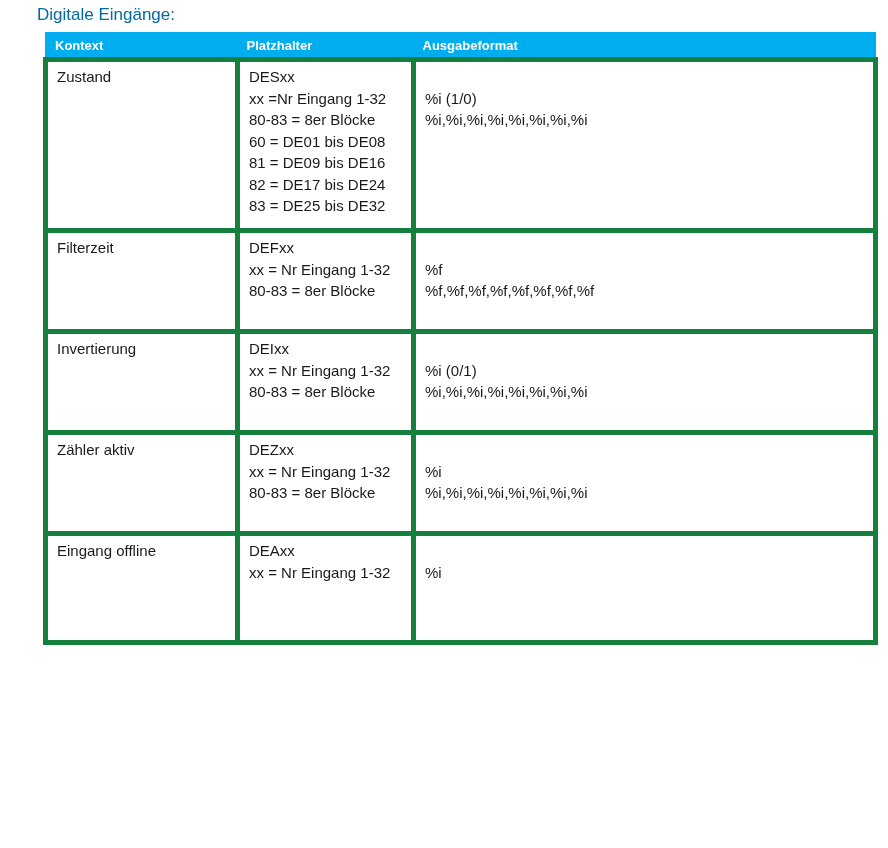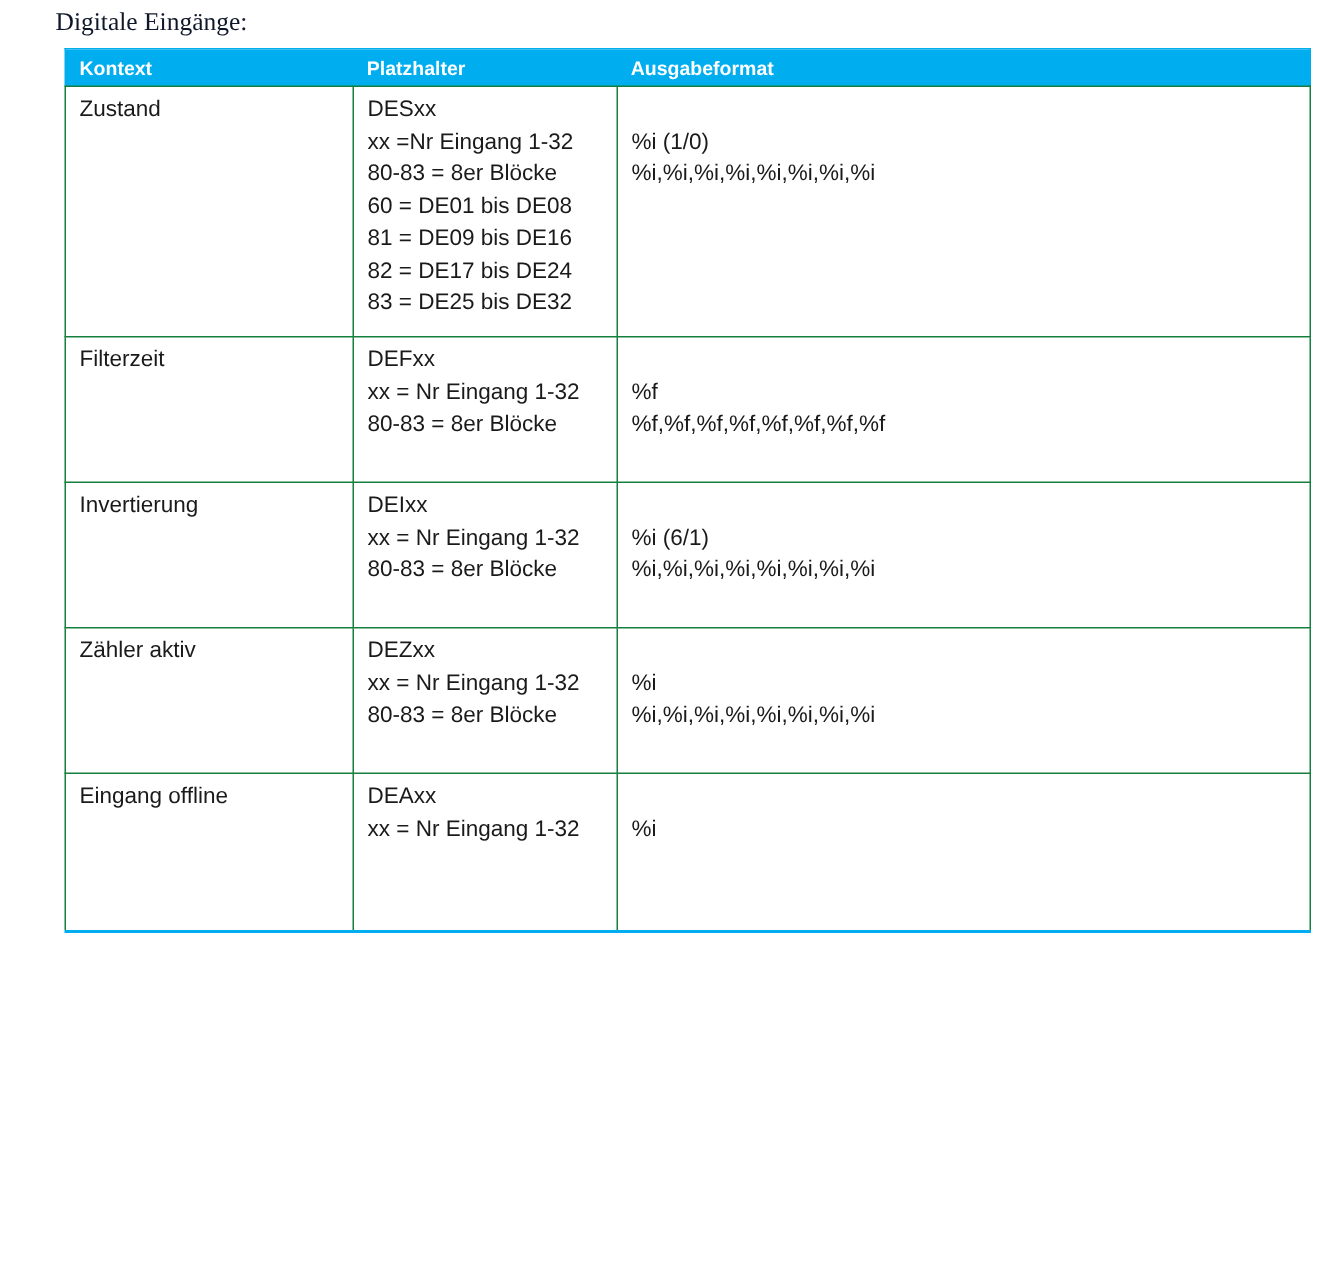--- a/index.html
+++ b/index.html
@@ -8,22 +8,21 @@
     background:#ffffff;
     font-family:"Liberation Sans", sans-serif;
     color:#1a1a1a;
     position:relative;
     overflow:hidden;
   }
   .title{
     position:absolute;
     left:37px;top:5px;
     font-size:17px;
-    color:#0f172a;
-    font-family:Liberation Serif, serif;
+    color:#0369a1;
   }
   table.t{
     position:absolute;
     left:43px;top:32px;
     width:830px;
     border-collapse:collapse;
     table-layout:fixed;
   }
   table.t{border:1px solid #00AEEF;border-bottom:2px solid #00AEEF;}
   col.c1{width:192px;}
@@ -34,21 +33,21 @@
     color:#ffffff;
     font-size:13px;
     font-weight:bold;
     text-align:left;
     height:24px;
     padding:0 0 0 9px;
     border:none;
     vertical-align:middle;
   }
   tbody td{
-    border:1px solid #15803d;
+    border:5px solid #15803d;
     vertical-align:top;
     padding:4px 6px 4px 9px;
     font-size:15px;
   }
   .line{
     min-height:21.5px;
     line-height:21.5px;
     white-space:nowrap;
   }
   tr.row td{height:88px;}
@@ -113,21 +112,21 @@
           <td>
             <div class="line">Invertierung</div>
           </td>
           <td>
             <div class="line">DEIxx</div>
             <div class="line">xx = Nr Eingang 1-32</div>
             <div class="line">80-83 = 8er Blöcke</div>
           </td>
           <td>
             <div class="line"></div>
-            <div class="line">%i (6/1)</div>
+            <div class="line">%i (0/1)</div>
             <div class="line">%i,%i,%i,%i,%i,%i,%i,%i</div>
           </td>
         </tr>
         <tr class="row row-6">
           <td>
             <div class="line">Zähler aktiv</div>
           </td>
           <td>
             <div class="line">DEZxx</div>
             <div class="line">xx = Nr Eingang 1-32</div>

